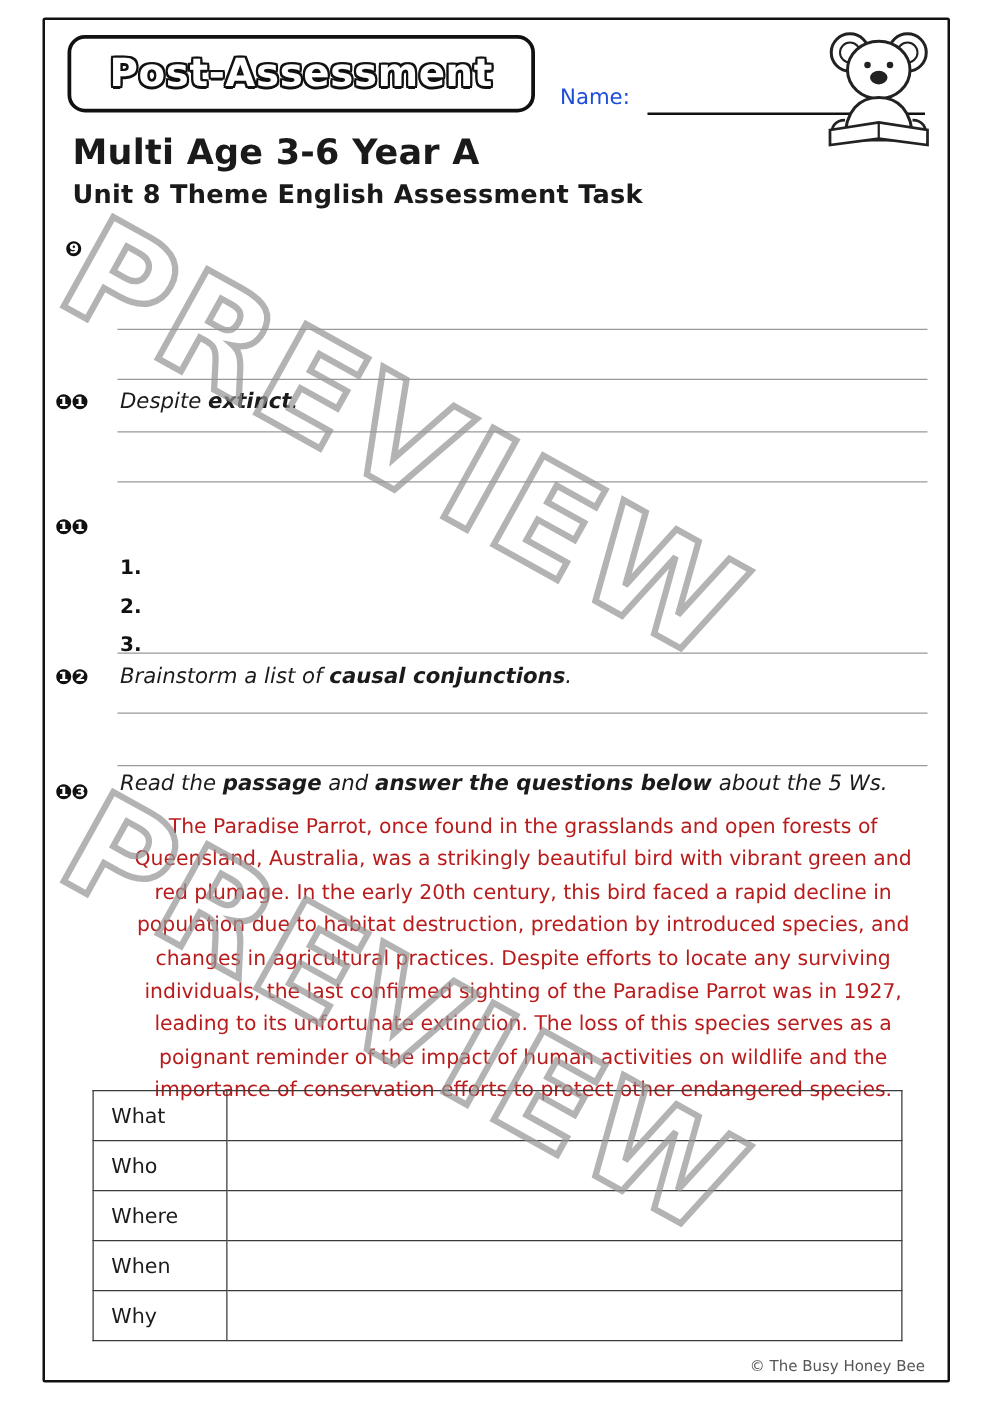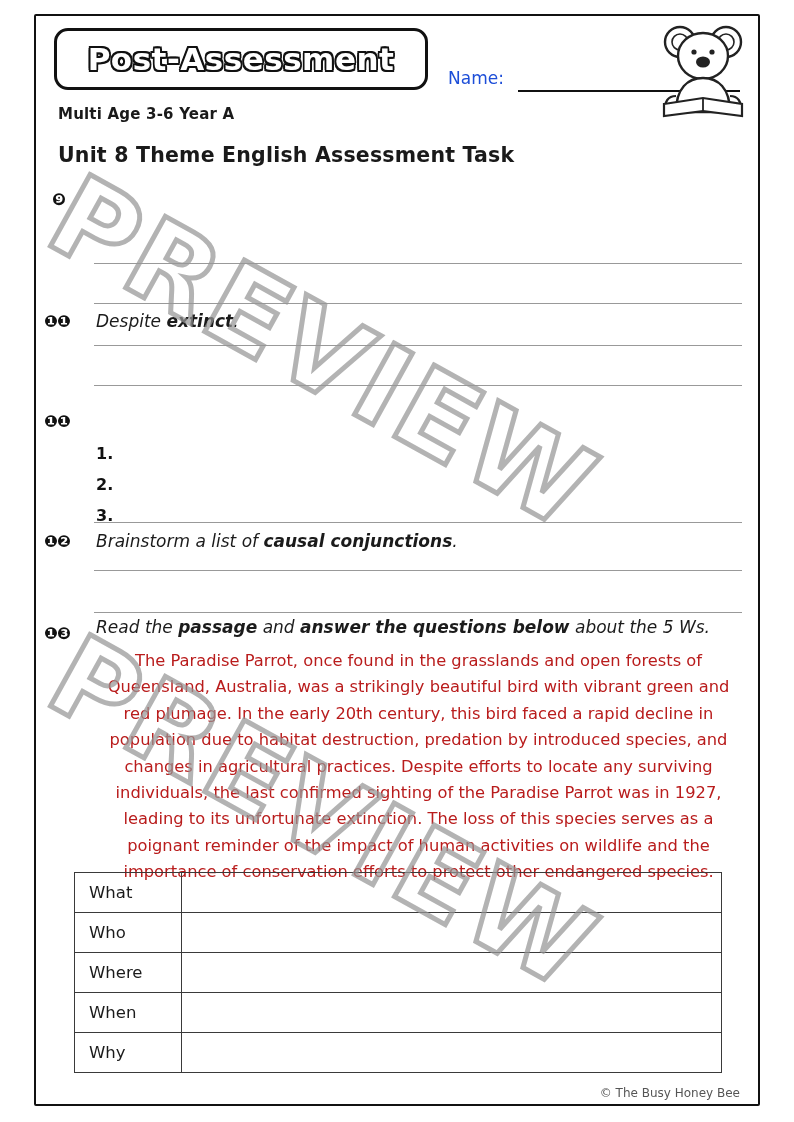--- a/index.html
+++ b/index.html
@@ -92,21 +92,21 @@
     width: 112px;
     height: 102px;
     overflow: hidden;
   }
 
   
   .subtitle1 {
     position: absolute;
     left: 58px;
     top: 105px;
-    font-size: 15px;
+    font-size: 28px;
     font-weight: bold;
     color: #1a1a1a;
     letter-spacing: 0.2px;
   }
   .subtitle2 {
     position: absolute;
     left: 58px;
     top: 143px;
     font-size: 20.5px;
     font-weight: bold;

